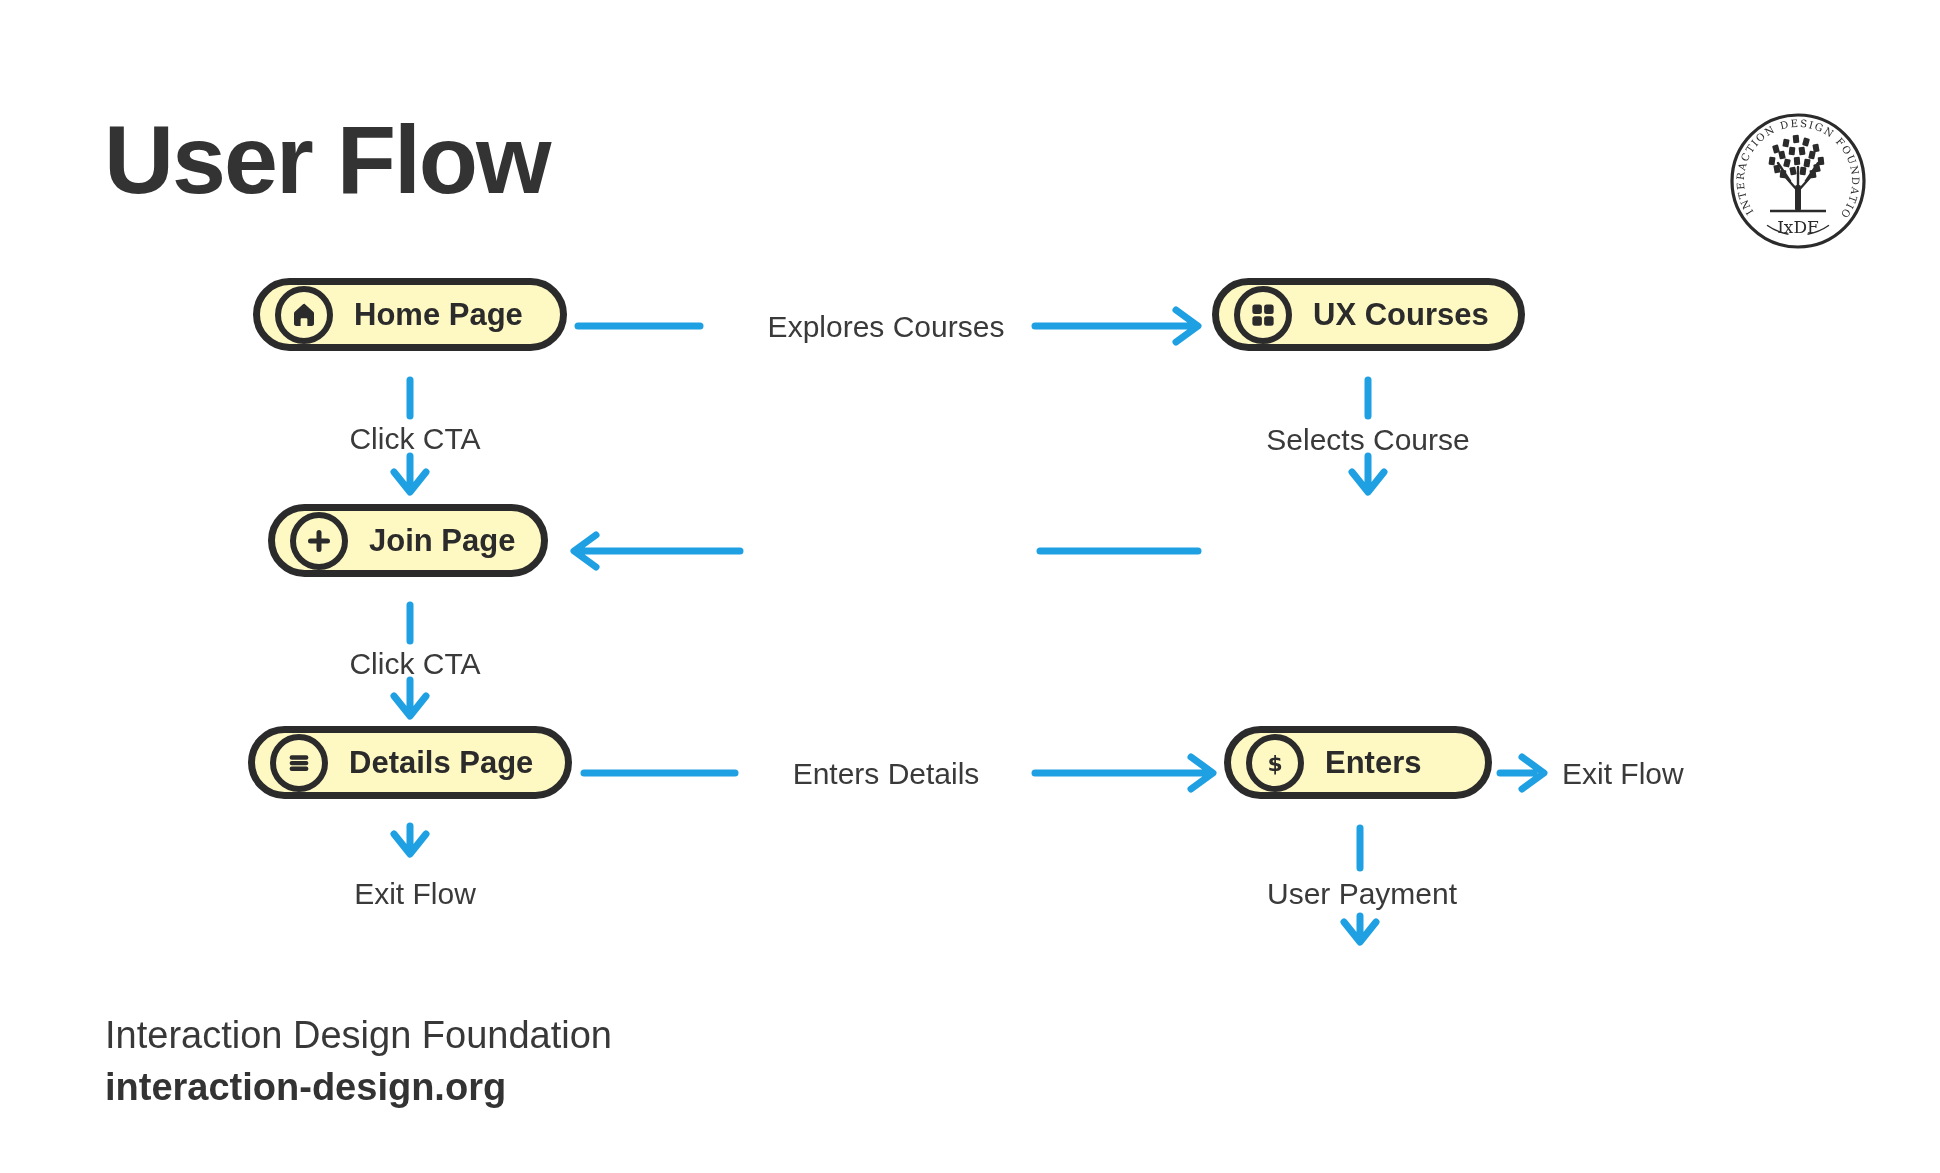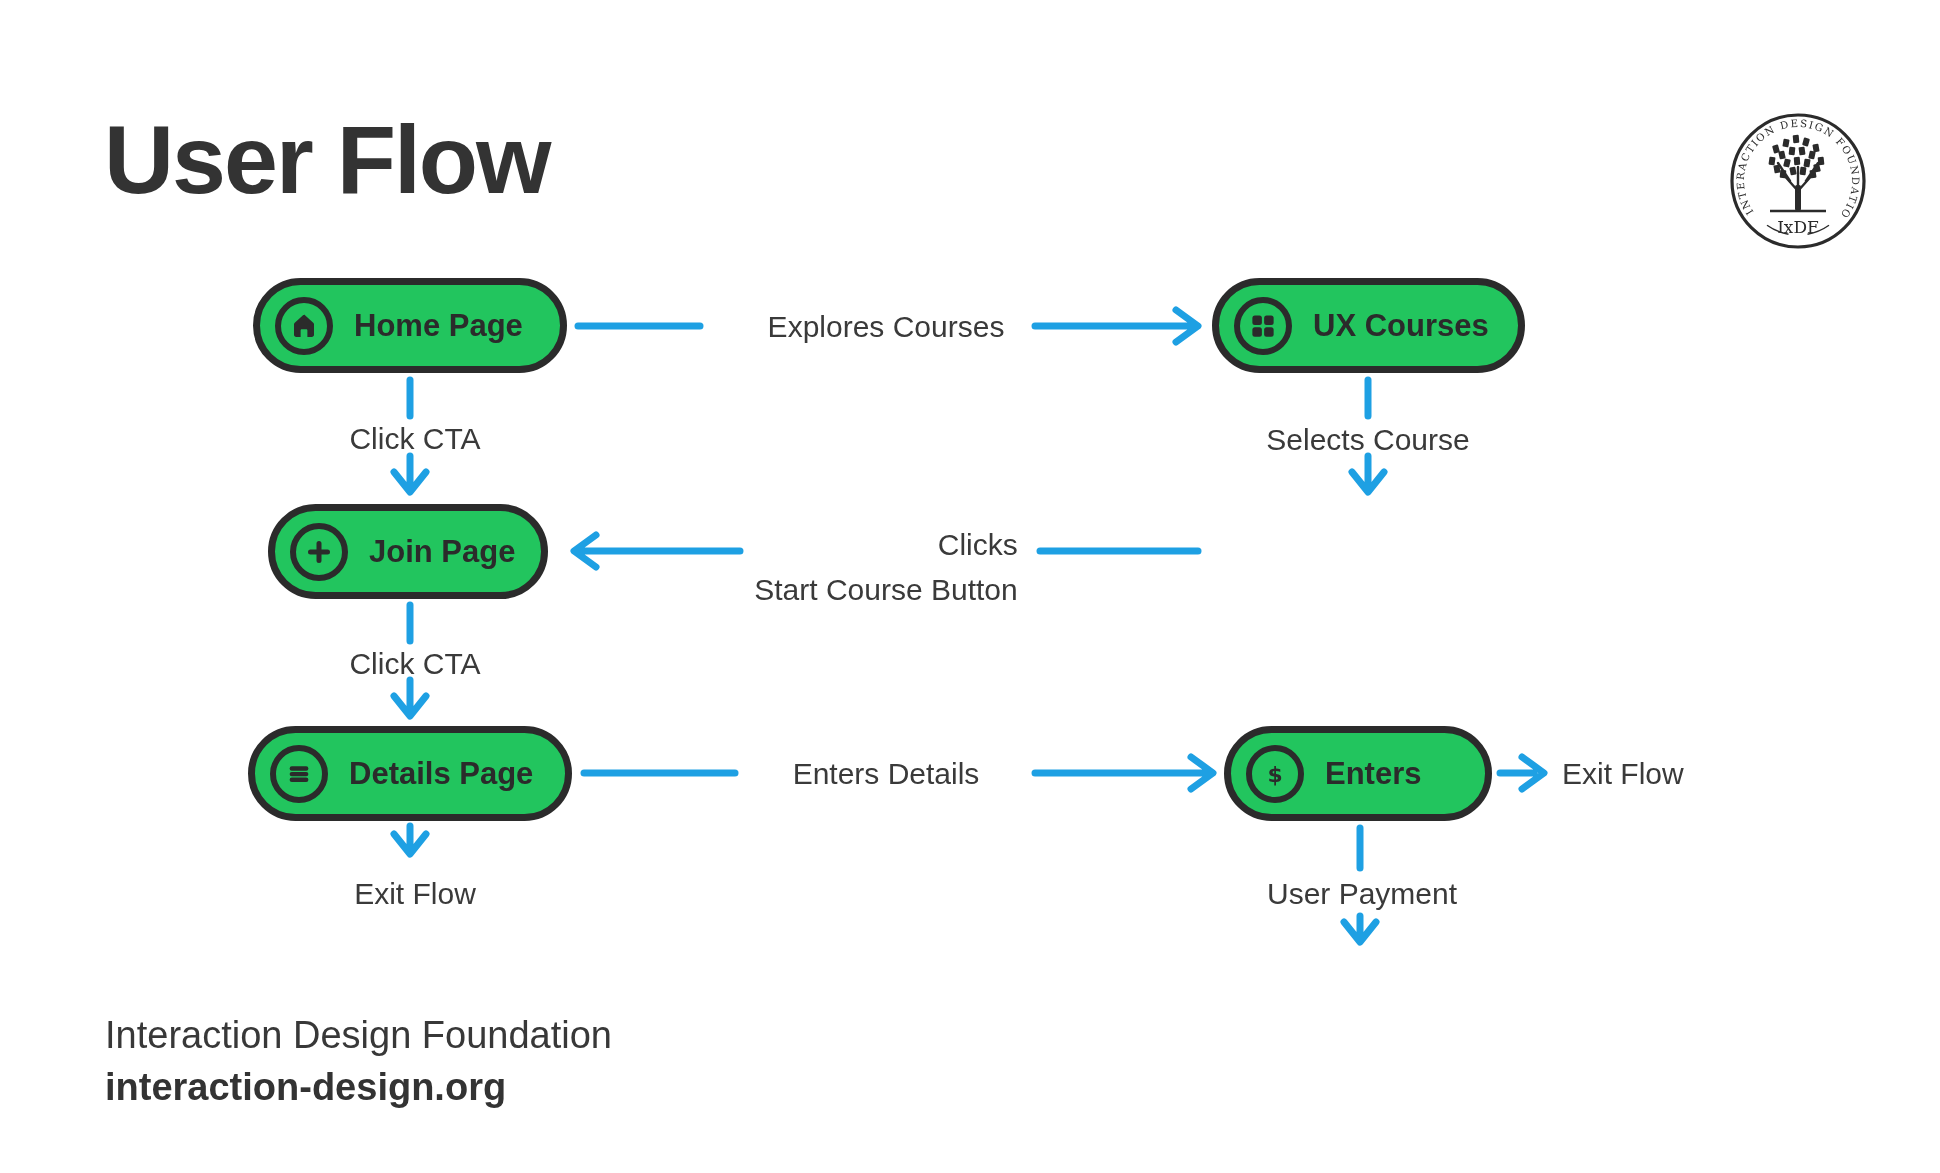--- a/index.html
+++ b/index.html
@@ -11,39 +11,39 @@
     width:1940px;height:1173px;position:relative;overflow:hidden;
     font-family:"Liberation Sans",sans-serif;color:var(--ink);
   }
   .stage{position:absolute;inset:0;margin-top:36px;}
   .title{
     position:absolute;left:104px;top:68px;
     font-size:97px;font-weight:bold;letter-spacing:-2px;color:#333;
   }
   
   .node{
-    position:absolute;height:95px;box-sizing:border-box;
-    border:7px solid var(--ink);border-radius:999px;background:#22c55e;
+    position:absolute;height:73px;box-sizing:border-box;
+    border:7px solid var(--ink);border-radius:999px;background:#fef9c3;
     display:flex;align-items:center;padding-left:15px;gap:21px;
   }
   .node-icon{
     width:58px;height:58px;box-sizing:border-box;flex:0 0 auto;
     border:6px solid var(--ink);border-radius:50%;
     display:flex;align-items:center;justify-content:center;
   }
   .node-icon svg{width:30px;height:30px;fill:var(--ink);}
   .node-icon svg.stroke-icon{fill:none;stroke:var(--ink);}
   .node-label{font-size:31px;font-weight:bold;color:var(--ink);white-space:nowrap;}
   
   #flow-arrows{position:absolute;left:0;top:0;}
   #flow-arrows path{stroke:var(--arrow);stroke-width:7;fill:none;stroke-linecap:round;stroke-linejoin:round;}
   
   .edge-label{
     position:absolute;transform:translate(-50%,-50%);
-    font-size:30px;color:#3a3a3a;white-space:nowrap;text-align:right;line-height:1.5;
+    font-size:30px;color:#3a3a3a;white-space:nowrap;text-align:left;line-height:1.5;
   }
   .edge-label.left-anchored{transform:translate(0,-50%);}
   
   .footer{position:absolute;left:105px;top:978px;color:#383838;}
   .footer .org{font-size:38px;}
   .footer .url{font-size:38px;font-weight:bold;margin-top:9px;color:#333;}
   
   .logo{position:absolute;left:1728px;top:75px;width:140px;height:140px;}
   .logo text{fill:var(--ink);}
 </style>
@@ -180,24 +180,20 @@
     <span class="node-label">Enters</span>
   </div>
 
 
   <div class="edge-label" style="left:886px;top:290px">Explores Courses</div>
 
   <div class="edge-label" style="left:415px;top:402px">Click CTA</div>
 
   <div class="edge-label" style="left:1368px;top:403px">Selects Course</div>
 
-  <div class="edge-label" style="left:886px;top:531px">
-    <div>Clicks</div>
-    <div>Start Course Button</div>
-  </div>
 
   <div class="edge-label" style="left:415px;top:627px">Click CTA</div>
 
   <div class="edge-label" style="left:886px;top:737px">Enters Details</div>
 
   <div class="edge-label left-anchored" style="left:1562px;top:737px">Exit Flow</div>
 
   <div class="edge-label" style="left:415px;top:857px">Exit Flow</div>
 
   <div class="edge-label" style="left:1362px;top:857px">User Payment</div>

